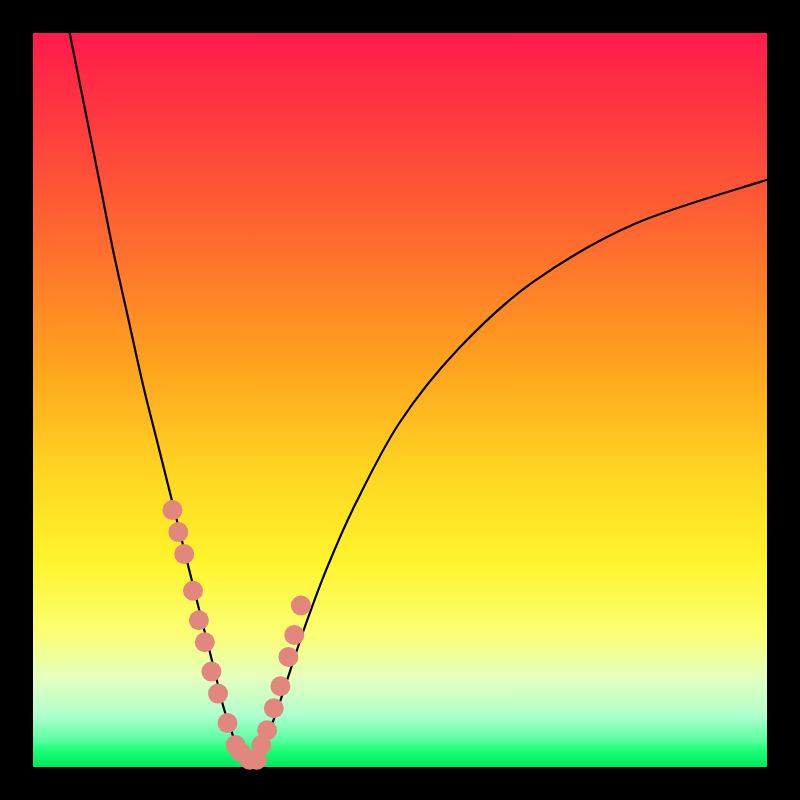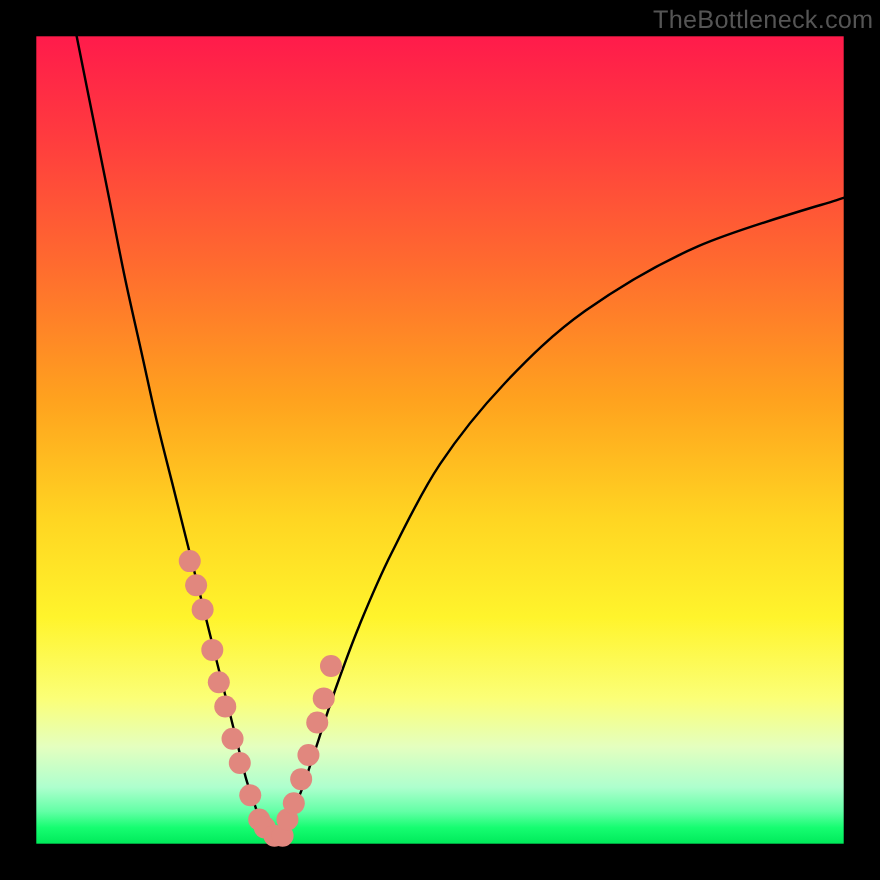--- a/index.html
+++ b/index.html
@@ -63,21 +63,20 @@
   }
   .marker {
     fill: #e1877e;
     stroke: none;
   }
 </style>
 </head>
 <body>
 
 <div class="frame">
-  <div class="watermark">TheBottleneck.com</div>
 
   <div class="plot-area">
     <svg class="curve" viewBox="0 0 734 734">
 
       <path id="bottleneck-path" class="curve-path" d="M 36.7 0.0 C 39.1 12.2, 46.5 48.9, 51.4 73.4 C 56.3 97.9, 61.2 122.3, 66.1 146.8 C 71.0 171.3, 75.8 197.0, 80.7 220.2 C 85.6 243.4, 90.5 264.2, 95.4 286.3 C 100.3 308.3, 105.2 331.5, 110.1 352.3 C 115.0 373.1, 119.9 391.5, 124.8 411.0 C 129.7 430.6, 134.6 450.2, 139.5 469.8 C 144.4 489.3, 149.2 508.9, 154.1 528.5 C 159.0 548.1, 165.1 572.5, 168.8 587.2 C 172.5 601.9, 173.7 606.8, 176.2 616.6 C 178.6 626.3, 181.1 636.1, 183.5 645.9 C 185.9 655.7, 188.4 666.7, 190.8 675.3 C 193.3 683.8, 195.7 690.0, 198.2 697.3 C 200.6 704.6, 203.1 713.2, 205.5 719.3 C 208.0 725.4, 210.4 731.6, 212.9 734.0 C 215.3 736.4, 217.8 736.4, 220.2 734.0 C 222.6 731.6, 223.9 727.9, 227.5 719.3 C 231.2 710.8, 237.3 696.1, 242.2 682.6 C 247.1 669.2, 252.0 653.3, 256.9 638.6 C 261.8 623.9, 265.5 611.7, 271.6 594.5 C 277.7 577.4, 285.0 556.6, 293.6 535.8 C 302.2 515.0, 310.7 494.2, 323.0 469.8 C 335.2 445.3, 349.9 414.7, 367.0 389.0 C 384.1 363.3, 403.7 338.9, 425.7 315.6 C 447.7 292.4, 469.8 270.4, 499.1 249.6 C 528.5 228.8, 562.7 208.0, 601.9 190.8 C 641.0 173.7, 712.0 154.1, 734.0 146.8"></path>
 
       <g id="marker-group">
           <circle cx="139.5" cy="477.1" r="10" class="marker"></circle>
           <circle cx="145.3" cy="499.1" r="10" class="marker"></circle>
           <circle cx="151.2" cy="521.1" r="10" class="marker"></circle>

